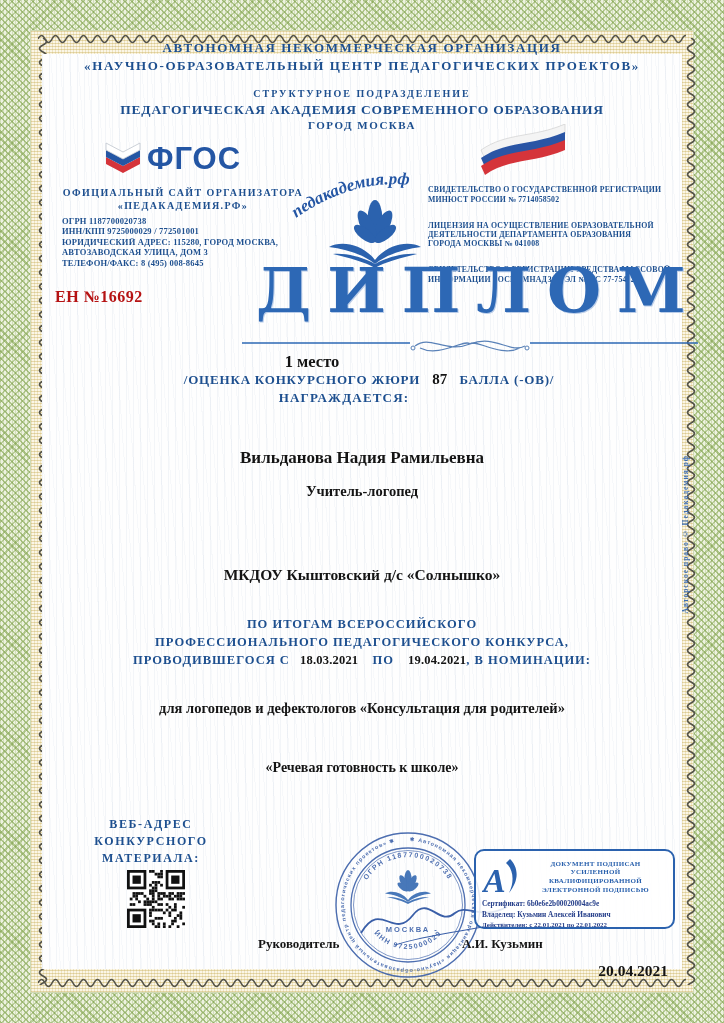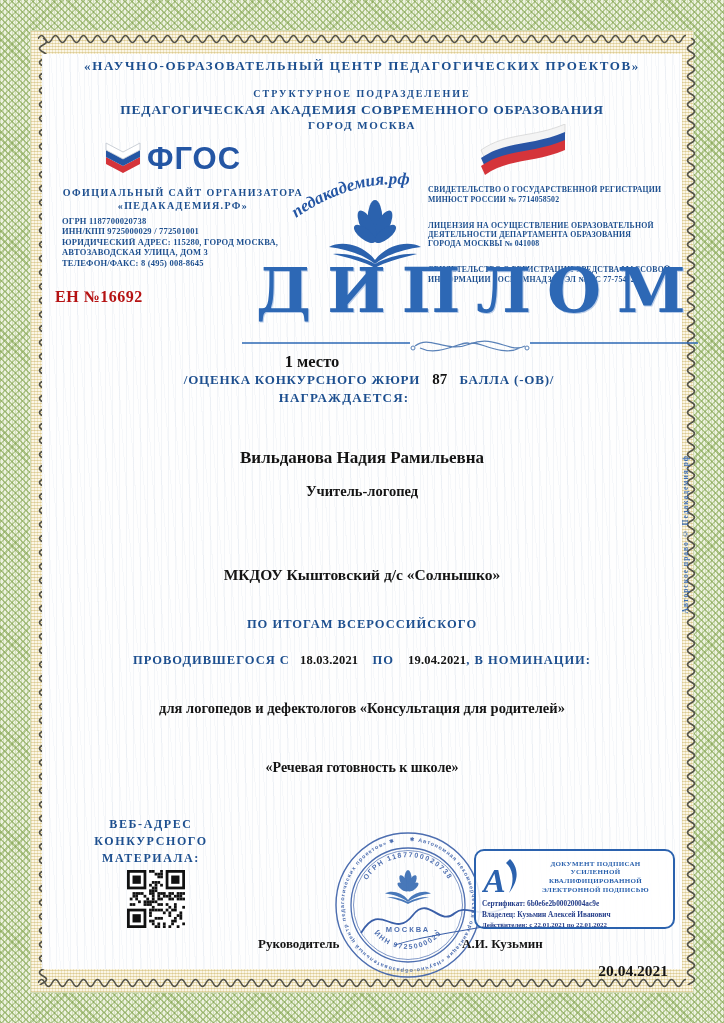--- a/index.html
+++ b/index.html
@@ -76,20 +76,21 @@
       <path fill="none" stroke="#55544a" stroke-width="1.6" d="M0,5 q3.5,-7 7,0 q3.5,7 7,0 q3.5,-7 7,0 q3.5,7 7,0 q3.5,-7 7,0 q3.5,7 7,0 q3.5,-7 7,0 q3.5,7 7,0 q3.5,-7 7,0 q3.5,7 7,0 q3.5,-7 7,0 q3.5,7 7,0 q3.5,-7 7,0 q3.5,7 7,0 q3.5,-7 7,0 q3.5,7 7,0 q3.5,-7 7,0 q3.5,7 7,0 q3.5,-7 7,0 q3.5,7 7,0 q3.5,-7 7,0 q3.5,7 7,0 q3.5,-7 7,0 q3.5,7 7,0 q3.5,-7 7,0 q3.5,7 7,0 q3.5,-7 7,0 q3.5,7 7,0 q3.5,-7 7,0 q3.5,7 7,0 q3.5,-7 7,0 q3.5,7 7,0 q3.5,-7 7,0 q3.5,7 7,0 q3.5,-7 7,0 q3.5,7 7,0 q3.5,-7 7,0 q3.5,7 7,0 q3.5,-7 7,0 q3.5,7 7,0 q3.5,-7 7,0 q3.5,7 7,0 q3.5,-7 7,0 q3.5,7 7,0 q3.5,-7 7,0 q3.5,7 7,0 q3.5,-7 7,0 q3.5,7 7,0 q3.5,-7 7,0 q3.5,7 7,0 q3.5,-7 7,0 q3.5,7 7,0 q3.5,-7 7,0 q3.5,7 7,0 q3.5,-7 7,0 q3.5,7 7,0 q3.5,-7 7,0 q3.5,7 7,0 q3.5,-7 7,0 q3.5,7 7,0 q3.5,-7 7,0 q3.5,7 7,0 q3.5,-7 7,0 q3.5,7 7,0 q3.5,-7 7,0 q3.5,7 7,0 q3.5,-7 7,0 q3.5,7 7,0 q3.5,-7 7,0 q3.5,7 7,0 q3.5,-7 7,0 q3.5,7 7,0 q3.5,-7 7,0 q3.5,7 7,0 q3.5,-7 7,0 q3.5,7 7,0 q3.5,-7 7,0 q3.5,7 7,0 q3.5,-7 7,0 q3.5,7 7,0 q3.5,-7 7,0 q3.5,7 7,0 q3.5,-7 7,0 q3.5,7 7,0 q3.5,-7 7,0 q3.5,7 7,0 q3.5,-7 7,0 q3.5,7 7,0 q3.5,-7 7,0 q3.5,7 7,0 q3.5,-7 7,0 q3.5,7 7,0 q3.5,-7 7,0 q3.5,7 7,0 q3.5,-7 7,0 q3.5,7 7,0 q3.5,-7 7,0 q3.5,7 7,0 q3.5,-7 7,0 q3.5,7 7,0 q3.5,-7 7,0 q3.5,7 7,0 q3.5,-7 7,0 q3.5,7 7,0 q3.5,-7 7,0 q3.5,7 7,0 q3.5,-7 7,0 q3.5,7 7,0 q3.5,-7 7,0 q3.5,7 7,0 q3.5,-7 7,0 q3.5,7 7,0 q3.5,-7 7,0 q3.5,7 7,0 q3.5,-7 7,0 q3.5,7 7,0 q3.5,-7 7,0 q3.5,7 7,0 q3.5,-7 7,0 q3.5,7 7,0 q3.5,-7 7,0 q3.5,7 7,0 q3.5,-7 7,0 q3.5,7 7,0 q3.5,-7 7,0 q3.5,7 7,0 q3.5,-7 7,0 q3.5,7 7,0 q3.5,-7 7,0 q3.5,7 7,0 q3.5,-7 7,0 q3.5,7 7,0 q3.5,-7 7,0 q3.5,7 7,0 q3.5,-7 7,0 q3.5,7 7,0"></path>
     </svg>
   <svg class="zz v" style="left:696px;top:38px;" width="947" height="10">
       <path fill="none" stroke="#55544a" stroke-width="1.6" d="M0,5 q3.5,-7 7,0 q3.5,7 7,0 q3.5,-7 7,0 q3.5,7 7,0 q3.5,-7 7,0 q3.5,7 7,0 q3.5,-7 7,0 q3.5,7 7,0 q3.5,-7 7,0 q3.5,7 7,0 q3.5,-7 7,0 q3.5,7 7,0 q3.5,-7 7,0 q3.5,7 7,0 q3.5,-7 7,0 q3.5,7 7,0 q3.5,-7 7,0 q3.5,7 7,0 q3.5,-7 7,0 q3.5,7 7,0 q3.5,-7 7,0 q3.5,7 7,0 q3.5,-7 7,0 q3.5,7 7,0 q3.5,-7 7,0 q3.5,7 7,0 q3.5,-7 7,0 q3.5,7 7,0 q3.5,-7 7,0 q3.5,7 7,0 q3.5,-7 7,0 q3.5,7 7,0 q3.5,-7 7,0 q3.5,7 7,0 q3.5,-7 7,0 q3.5,7 7,0 q3.5,-7 7,0 q3.5,7 7,0 q3.5,-7 7,0 q3.5,7 7,0 q3.5,-7 7,0 q3.5,7 7,0 q3.5,-7 7,0 q3.5,7 7,0 q3.5,-7 7,0 q3.5,7 7,0 q3.5,-7 7,0 q3.5,7 7,0 q3.5,-7 7,0 q3.5,7 7,0 q3.5,-7 7,0 q3.5,7 7,0 q3.5,-7 7,0 q3.5,7 7,0 q3.5,-7 7,0 q3.5,7 7,0 q3.5,-7 7,0 q3.5,7 7,0 q3.5,-7 7,0 q3.5,7 7,0 q3.5,-7 7,0 q3.5,7 7,0 q3.5,-7 7,0 q3.5,7 7,0 q3.5,-7 7,0 q3.5,7 7,0 q3.5,-7 7,0 q3.5,7 7,0 q3.5,-7 7,0 q3.5,7 7,0 q3.5,-7 7,0 q3.5,7 7,0 q3.5,-7 7,0 q3.5,7 7,0 q3.5,-7 7,0 q3.5,7 7,0 q3.5,-7 7,0 q3.5,7 7,0 q3.5,-7 7,0 q3.5,7 7,0 q3.5,-7 7,0 q3.5,7 7,0 q3.5,-7 7,0 q3.5,7 7,0 q3.5,-7 7,0 q3.5,7 7,0 q3.5,-7 7,0 q3.5,7 7,0 q3.5,-7 7,0 q3.5,7 7,0 q3.5,-7 7,0 q3.5,7 7,0 q3.5,-7 7,0 q3.5,7 7,0 q3.5,-7 7,0 q3.5,7 7,0 q3.5,-7 7,0 q3.5,7 7,0 q3.5,-7 7,0 q3.5,7 7,0 q3.5,-7 7,0 q3.5,7 7,0 q3.5,-7 7,0 q3.5,7 7,0 q3.5,-7 7,0 q3.5,7 7,0 q3.5,-7 7,0 q3.5,7 7,0 q3.5,-7 7,0 q3.5,7 7,0 q3.5,-7 7,0 q3.5,7 7,0 q3.5,-7 7,0 q3.5,7 7,0 q3.5,-7 7,0 q3.5,7 7,0 q3.5,-7 7,0 q3.5,7 7,0 q3.5,-7 7,0 q3.5,7 7,0 q3.5,-7 7,0 q3.5,7 7,0 q3.5,-7 7,0 q3.5,7 7,0 q3.5,-7 7,0 q3.5,7 7,0 q3.5,-7 7,0 q3.5,7 7,0 q3.5,-7 7,0 q3.5,7 7,0 q3.5,-7 7,0 q3.5,7 7,0 q3.5,-7 7,0 q3.5,7 7,0 q3.5,-7 7,0 q3.5,7 7,0"></path>
     </svg>
 
   <div class="content"></div>
 
   <div class="layer">
 
+    <div class="abs ctr hdr blue" style="top:40px;">АВТОНОМНАЯ НЕКОММЕРЧЕСКАЯ ОРГАНИЗАЦИЯ</div>
     <div class="abs ctr hdr blue" style="top:58px;">«НАУЧНО-ОБРАЗОВАТЕЛЬНЫЙ ЦЕНТР ПЕДАГОГИЧЕСКИХ ПРОЕКТОВ»</div>
     <div class="abs ctr hdr2 blue" style="top:88px;">СТРУКТУРНОЕ ПОДРАЗДЕЛЕНИЕ</div>
     <div class="abs ctr hdr3 blue" style="top:102px;">ПЕДАГОГИЧЕСКАЯ АКАДЕМИЯ СОВРЕМЕННОГО ОБРАЗОВАНИЯ</div>
     <div class="abs ctr hdr4 blue" style="top:119px;">ГОРОД МОСКВА</div>
 
     <div class="abs" style="left:103px;top:140px;display:flex;align-items:center;gap:4px;">
       <svg width="40" height="36" viewBox="0 0 40 36">
         <path d="M3,17 L20,26 L37,17 L37,24 L20,33 L3,24 Z" fill="#d5343a"></path>
         <path d="M3,10 L20,19 L37,10 L37,17 L20,26 L3,17 Z" fill="#2456a4"></path>
         <path d="M3,3 L20,12 L37,3 L37,10 L20,19 L3,10 Z" fill="#ffffff" stroke="#bfc5ce" stroke-width="0.8"></path>
@@ -158,20 +159,21 @@
       <span class="score blk" style="margin:0 8px;">87</span>
       <span>БАЛЛА (-ОВ)/</span>
     </div>
     <div class="abs ctr awarded blue" style="top:390px;right:36px;">НАГРАЖДАЕТСЯ:</div>
 
     <div class="abs ctr name blk" style="top:448px;">Вильданова Надия Рамильевна</div>
     <div class="abs ctr pos blk" style="top:483px;">Учитель-логопед</div>
     <div class="abs ctr orgname blk" style="top:566px;">МКДОУ Кыштовский д/с «Солнышко»</div>
 
     <div class="abs ctr contest blue" style="top:617px;">ПО ИТОГАМ ВСЕРОССИЙСКОГО</div>
+    <div class="abs ctr contest blue" style="top:635px;">ПРОФЕССИОНАЛЬНОГО ПЕДАГОГИЧЕСКОГО КОНКУРСА,</div>
     <div class="abs ctr contest blue" style="top:653px;">
       <span>ПРОВОДИВШЕГОСЯ С</span>
       <span class="date blk" style="margin-left:6px;">18.03.2021</span>
       <span style="margin-left:10px;">ПО</span>
       <span class="date blk" style="margin-left:10px;">19.04.2021</span><span>, В НОМИНАЦИИ:</span>
     </div>
     <div class="abs ctr nomination blk" style="top:700px;">для логопедов и дефектологов «Консультация для родителей»</div>
     <div class="abs ctr worktitle blk" style="top:760px;">«Речевая готовность к школе»</div>
 
     <div class="abs ctr weblabel blue" style="left:48px;right:470px;top:816px;">ВЕБ-АДРЕС

